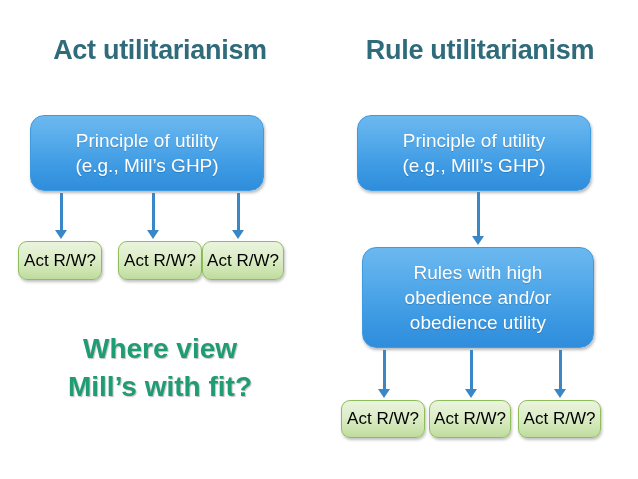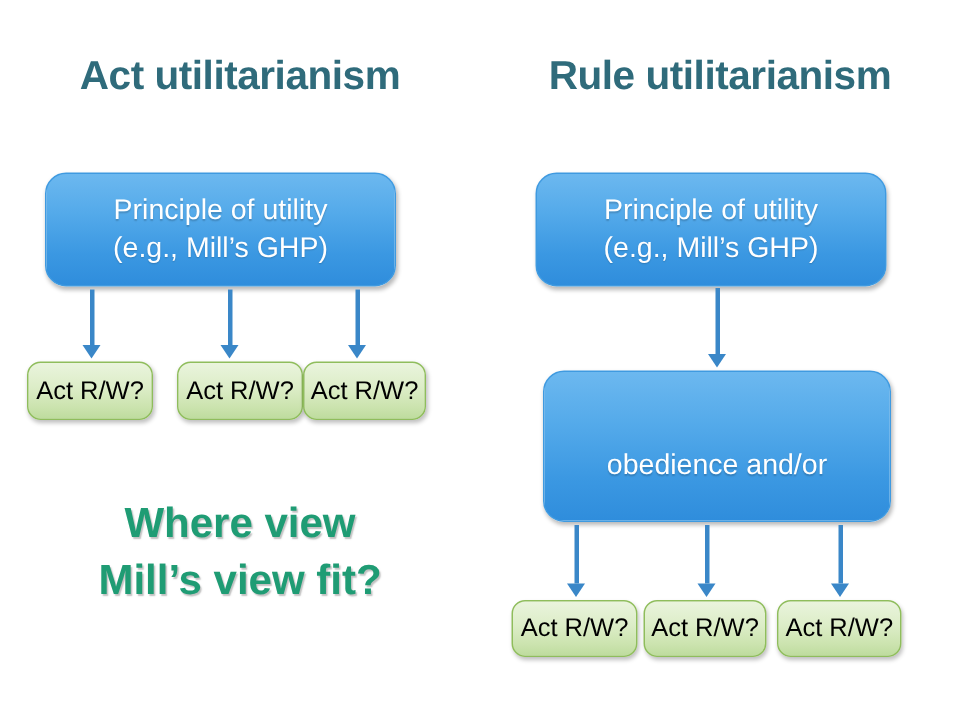--- a/index.html
+++ b/index.html
@@ -149,39 +149,40 @@
     <div class="shaft" style="height:37px;"></div>
     <div class="head"></div>
   </div>
 
   <div class="green-box" id="green-l1">Act R/W?</div>
   <div class="green-box" id="green-l2">Act R/W?</div>
   <div class="green-box" id="green-l3">Act R/W?</div>
 
   <div id="question">
     <span class="qline">Where view</span>
-    <span class="qline">Mill’s view fit?</span>
+    <span class="qline">Mill’s with fit?</span>
   </div>
 
   <div class="blue-box" id="box-principle-right">
     <span>
       <span>Principle of utility</span><br>
       <span>(e.g., Mill’s GHP)</span>
     </span>
   </div>
 
   <div class="arrow" style="left:471px; top:192px; width:14px; height:53px;">
     <div class="shaft" style="height:44px;"></div>
     <div class="head"></div>
   </div>
 
   <div class="blue-box" id="box-rules">
     <span>
-      <br>
+      <span>Rules with high</span><br>
       <span>obedience and/or</span><br>
+      <span>obedience utility</span>
     </span>
   </div>
 
   <div class="arrow" style="left:377px; top:350px; width:14px; height:48px;">
     <div class="shaft" style="height:39px;"></div>
     <div class="head"></div>
   </div>
   <div class="arrow" style="left:464px; top:350px; width:14px; height:48px;">
     <div class="shaft" style="height:39px;"></div>
     <div class="head"></div>

